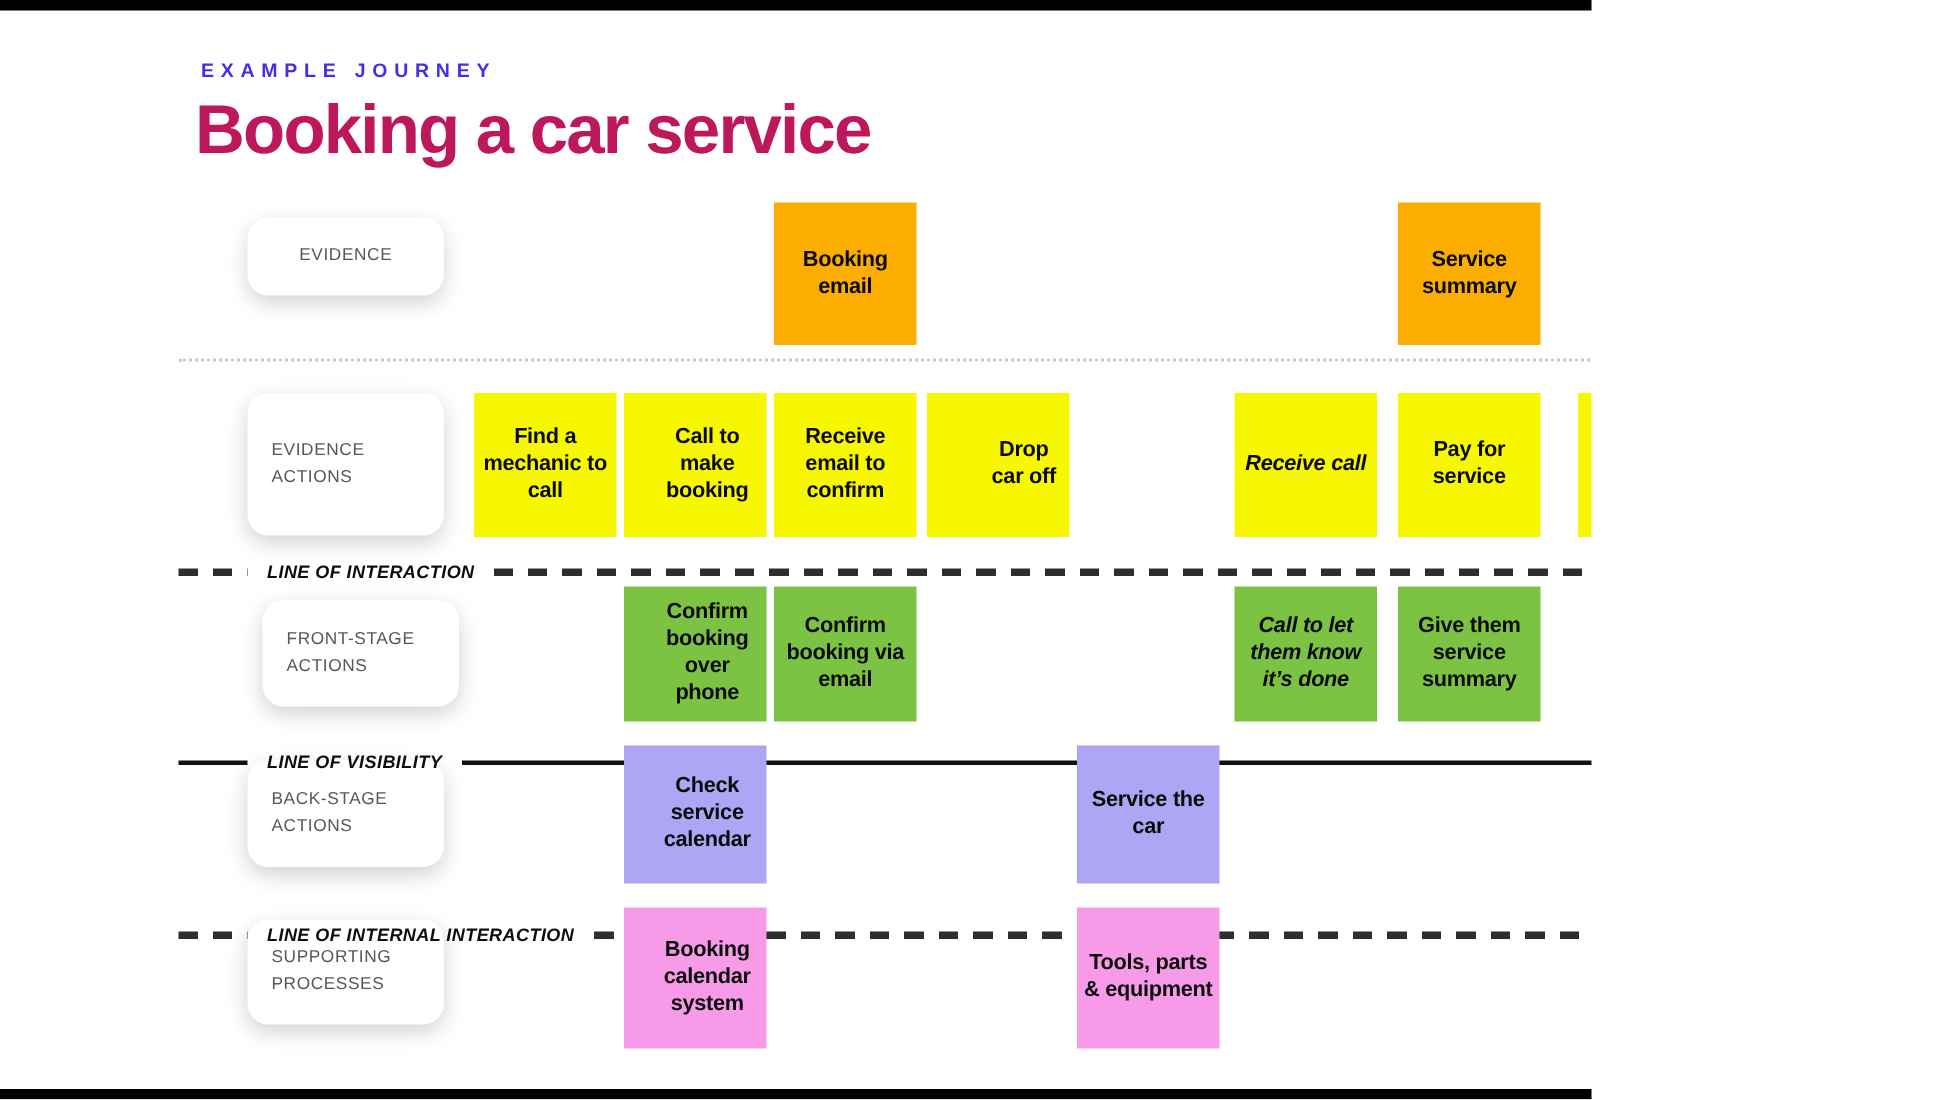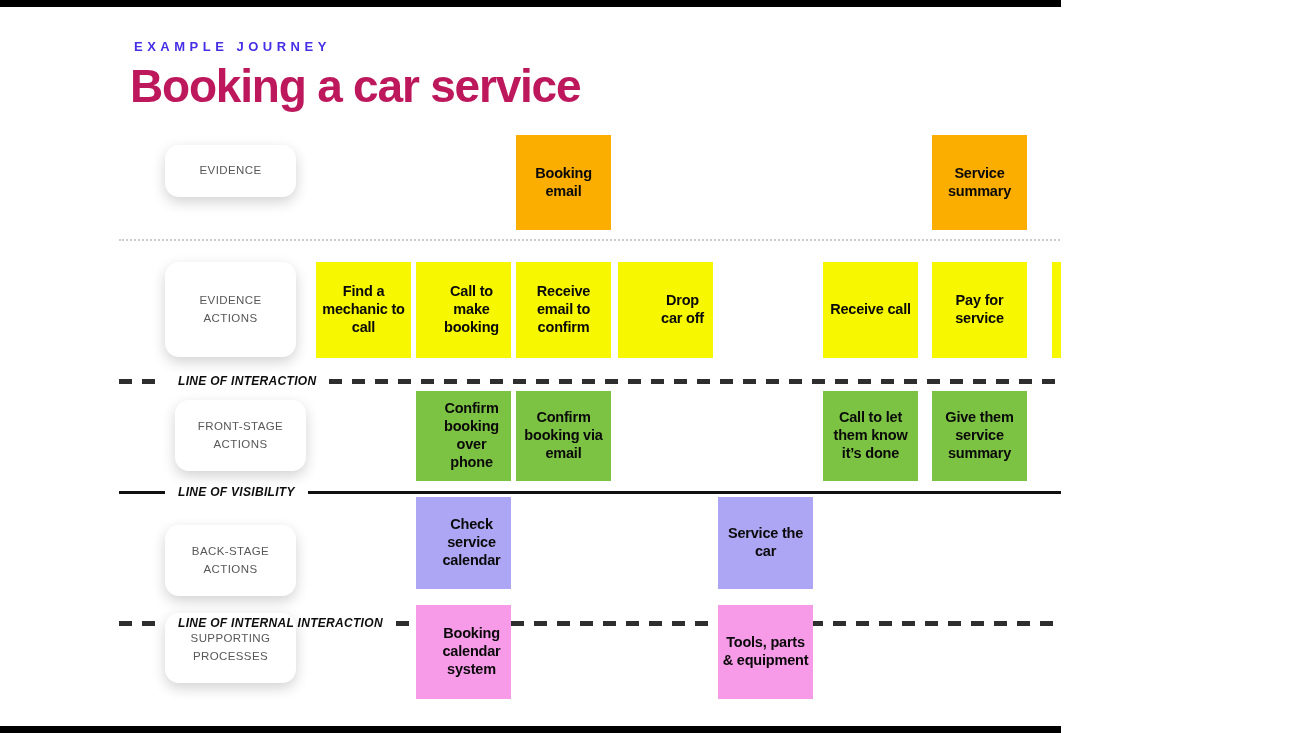--- a/index.html
+++ b/index.html
@@ -19,58 +19,58 @@
   .title{
     position:absolute;left:130px;top:62px;margin:0;
     font-size:46px;font-weight:800;letter-spacing:-1.2px;color:#be185d;line-height:1.05;
   }
 
   
   .row-label{
     position:absolute;left:165px;width:131px;
     background:#ffffff;border-radius:14px;
     box-shadow:0 5px 14px rgba(0,0,0,0.18);
-    display:flex;align-items:center;justify-content:center;text-align:center;
+    display:flex;align-items:center;justify-content:center;text-align:left;
     color:var(--label-text,#575757);font-size:11.5px;letter-spacing:0.4px;line-height:1.55;
     padding:0 16px;box-sizing:border-box;
   }
   .pos-evidence{top:145px;height:52px;}
   .pos-customer{top:262px;height:95px;}
   .pos-frontstage{top:400px;height:71px;margin-left:10px;}
-  .pos-backstage{top:525px;height:71px;}
+  .pos-backstage{top:507px;height:71px;}
   .pos-supporting{top:613px;height:70px;}
 
   
   .note{
     position:absolute;width:95px;
     display:flex;align-items:center;justify-content:center;text-align:center;
     font-weight:700;font-size:14.5px;line-height:1.24;letter-spacing:-0.2px;color:#0a0a0a;
     padding:4px;box-sizing:border-box;
   }
   .c1{left:316px;}.c2{left:416px;padding-left:20px;}.c3{left:516px;}.c4{left:618px;padding-left:38px;}
-  .c5{left:718px;}.c6{left:823px;}.c7{left:932px;}.c8{left:1052px;}
+  .c5{left:718px;}.c6{left:823px;font-style:italic;}.c7{left:932px;}.c8{left:1052px;}
   .r-evidence{top:135px;height:95px;}
   .r-customer{top:262px;height:96px;}
   .r-frontstage{top:391px;height:90px;}
   .r-backstage{top:497px;height:92px;}
   .r-supporting{top:605px;height:94px;}
   .tone-evidence{background:var(--evidence-note,#FBAD00);}
   .tone-customer{background:var(--customer-note,#F7F700);}
   .tone-frontstage{background:var(--frontstage-note,#7CC243);}
   .tone-backstage{background:var(--backstage-note,#ACA6F4);}
   .tone-supporting{background:var(--supporting-note,#F79BE9);}
 
   
   .sep{
     position:absolute;left:119px;width:1033px;height:16px;
     display:flex;align-items:center;
   }
   .sep-evidence{top:232px;}
   .sep-interaction{top:373px;}
-  .sep-visibility{top:484px;justify-content:space-between;}
+  .sep-visibility{top:500px;justify-content:space-between;}
   .sep-internal{top:586px;margin-top:29px;}
   .seg{display:block;height:5px;}
   .seg.left{width:46px;}
   .seg.right{flex:1;}
   .seg.full{flex:1;height:0;border-top:2px dotted var(--separator-dotted,#CBCBCB);}
   .sep.dashed .seg.left,.sep.dashed .seg.right{
     background:repeating-linear-gradient(90deg,var(--line-dark,#2E2E2E) 0 13px,transparent 13px 23px);
   }
   .sep.solid .seg.left,.sep.solid .seg.right{height:3px;background:#111;}
   .sep-label{

